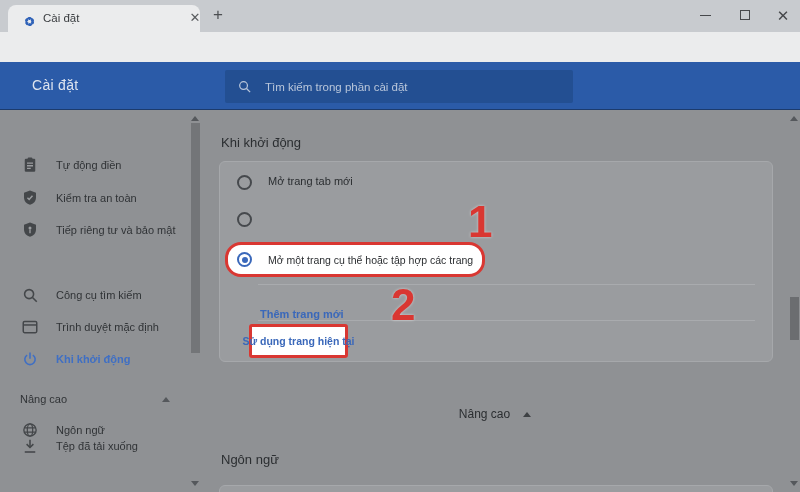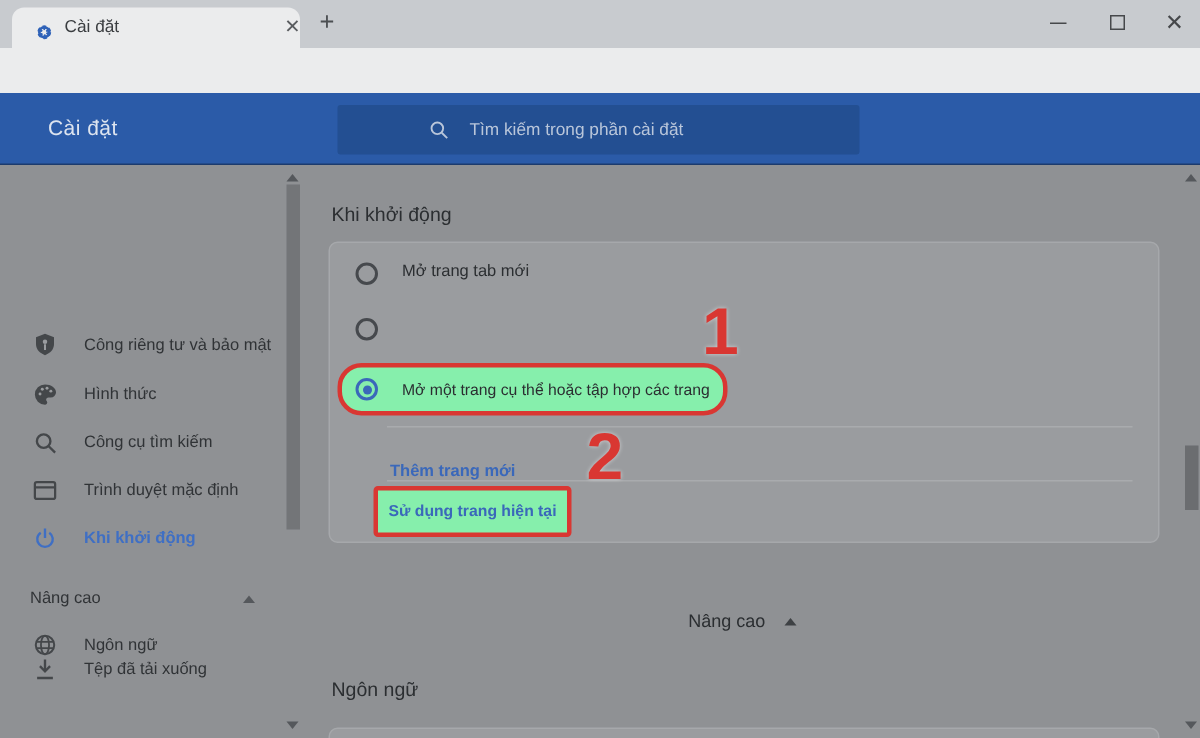--- a/index.html
+++ b/index.html
@@ -33,21 +33,21 @@
   .omni-sep { margin:0 7px; font-size:11.5px; color:#a5a8ab; }
   .url { font-size:11.5px; color:#85898d; white-space:nowrap; }
   .url b { color:#3e4144; font-weight:bold; }
   .tb-right { position:absolute; top:38px; }
 
   
   .hdr { position:absolute; left:0; top:62px; width:800px; height:48px; background:#2b5ba8;
          border-bottom:1px solid rgba(0,0,0,.35); }
   .hdr-title { position:absolute; left:32px; top:15px; font-size:14px; color:#dde4ef; letter-spacing:.3px; }
   .hdr-search { position:absolute; left:225px; top:8px; width:348px; height:33px; background:#234f92;
-                border-radius:2px; display:flex; align-items:center;padding-left:48px; }
+                border-radius:2px; display:flex; align-items:center; }
   .hdr-search svg { margin-left:12px; }
   .hdr-ph { margin-left:13px; font-size:11.5px; color:#b9c6da; }
 
   
   .sidebar { position:absolute; left:0; top:110px; width:201px; height:382px; }
   .side-row { position:absolute; left:0; width:190px; height:32px; display:flex; align-items:center; cursor:default; }
   .side-row .ic { width:18px; height:18px; margin-left:21px; flex:none; }
   .side-row .lbl { margin-left:17px; font-size:11px; color:#303336; white-space:nowrap; }
   .side-row.active .lbl { color:#3f6fc4; font-weight:bold; }
   .adv-hdr { position:absolute; left:0; width:190px; height:32px; display:flex; align-items:center; }
@@ -73,23 +73,23 @@
   .radio-row { position:absolute; left:237px; display:flex; align-items:flex-start; height:16px; }
   .radio { width:15px; height:15px; border-radius:50%; border:2px solid #46494d; flex:none; background:transparent; }
   .radio.sel { border-color:#3a68ba; position:relative; }
   .radio.sel::after { content:""; position:absolute; left:2.5px; top:2.5px; width:6px; height:6px;
                       border-radius:50%; background:#3a68ba; }
   .radio-lbl { margin-left:16px; font-size:11px; color:#2b2e31; white-space:nowrap; }
   .divider { position:absolute; left:258px; width:497px; height:1px; background:#a9abae; }
   .blue-link { font-size:11px; font-weight:bold; color:#3a68ba; white-space:nowrap; cursor:default; }
 
   
-  .hl-box { position:absolute; background:#86efac; border:3px solid #d93732; }
+  .hl-box { position:absolute; background:#ffffff; border:3px solid #d93732; }
   .hl-1 { left:225px; top:242px; width:260px; height:35px; border-radius:16px; }
-  .hl-2 { left:249px; top:324px; width:132px; height:34px; border-radius:3px; display:flex;
+  .hl-2 { left:249px; top:324px; width:99px; height:34px; border-radius:3px; display:flex;
           align-items:center; justify-content:center; }
   .hl-1 .inner { position:absolute; left:9px; top:0; height:29px; display:flex; align-items:center; }
   .hl-1 .radio-lbl { font-size:10.5px; }
   .digit { position:absolute; font-size:44px; line-height:1; font-weight:bold; color:#d93732;
            text-shadow:0 0 3px rgba(255,255,255,.55); }
 
   .adv-btn { position:absolute; left:201px; top:402px; width:588px; height:24px; display:flex;
              align-items:center; justify-content:center; gap:13px; cursor:default; }
   .adv-btn .lbl { font-size:12px; color:#2b2e31; }
 
@@ -178,41 +178,46 @@
         <circle cx="10.5" cy="10.5" r="6.2" fill="none" stroke="#b9c6da" stroke-width="2"></circle>
         <path d="M15.2 15.2L21 21" stroke="#b9c6da" stroke-width="2"></path>
       </svg>
       <span class="hdr-ph">Tìm kiếm trong phần cài đặt</span>
     </div>
   </div>
 
   <div class="sidebar">
 
 
-
+    <div class="side-row" style="top:39px">
+      <svg class="ic" viewBox="0 0 24 24">
+        <rect x="5" y="3.5" width="14" height="17.5" rx="1.5" fill="#44474a"></rect>
+        <rect x="9" y="2" width="6" height="3.5" rx="1" fill="#44474a"></rect>
+        <path d="M8 9.5h8M8 13h8M8 16.5h5" stroke="#9a9c9f" stroke-width="1.8"></path>
+      </svg>
+      <span class="lbl">Tự động điền</span>
+    </div>
+
+    <div class="side-row" style="top:72px">
+      <svg class="ic" viewBox="0 0 24 24">
+        <path d="M12 2l8 3v6.2c0 4.9-3.4 8.3-8 9.8-4.6-1.5-8-4.9-8-9.8V5z" fill="#44474a"></path>
+        <path d="M8.6 11.6l2.3 2.3 4.4-4.8" fill="none" stroke="#9a9c9f" stroke-width="2"></path>
+      </svg>
+      <span class="lbl">Kiểm tra an toàn</span>
+    </div>
 
     <div class="side-row" style="top:104px">
       <svg class="ic" viewBox="0 0 24 24">
         <path d="M12 2l8 3v6.2c0 4.9-3.4 8.3-8 9.8-4.6-1.5-8-4.9-8-9.8V5z" fill="#44474a"></path>
         <circle cx="12" cy="9.2" r="2" fill="#9a9c9f"></circle>
         <path d="M12 11.4v5" stroke="#9a9c9f" stroke-width="1.8"></path>
       </svg>
-      <span class="lbl">Công riêng tư và bảo mật</span>
-    </div>
-
-    <div class="side-row" style="top:137px">
-      <svg class="ic" viewBox="0 0 24 24">
-        <path d="M12 3a9 9 0 0 0 0 18c1.2 0 2-.8 2-1.9 0-.5-.2-.9-.5-1.3-.3-.3-.5-.7-.5-1.2 0-1 .9-1.9 2-1.9H17a4.8 4.8 0 0 0 4.8-4.8C21.8 6 17.4 3 12 3z" fill="#44474a"></path>
-        <circle cx="7.6" cy="11.6" r="1.3" fill="#9a9c9f"></circle>
-        <circle cx="9.6" cy="7.4" r="1.3" fill="#9a9c9f"></circle>
-        <circle cx="13.8" cy="6.4" r="1.3" fill="#9a9c9f"></circle>
-        <circle cx="17.2" cy="9" r="1.3" fill="#9a9c9f"></circle>
-      </svg>
-      <span class="lbl">Hình thức</span>
-    </div>
+      <span class="lbl">Tiếp riêng tư và bảo mật</span>
+    </div>
+
 
     <div class="side-row" style="top:201px">
       <svg class="ic" viewBox="0 0 24 24">
         <rect x="3" y="4.5" width="18" height="15" rx="1.8" fill="none" stroke="#44474a" stroke-width="2"></rect>
         <path d="M3 9.3h18" stroke="#44474a" stroke-width="2"></path>
       </svg>
       <span class="lbl">Trình duyệt mặc định</span>
     </div>
 
     <div class="side-row" style="top:169px">

